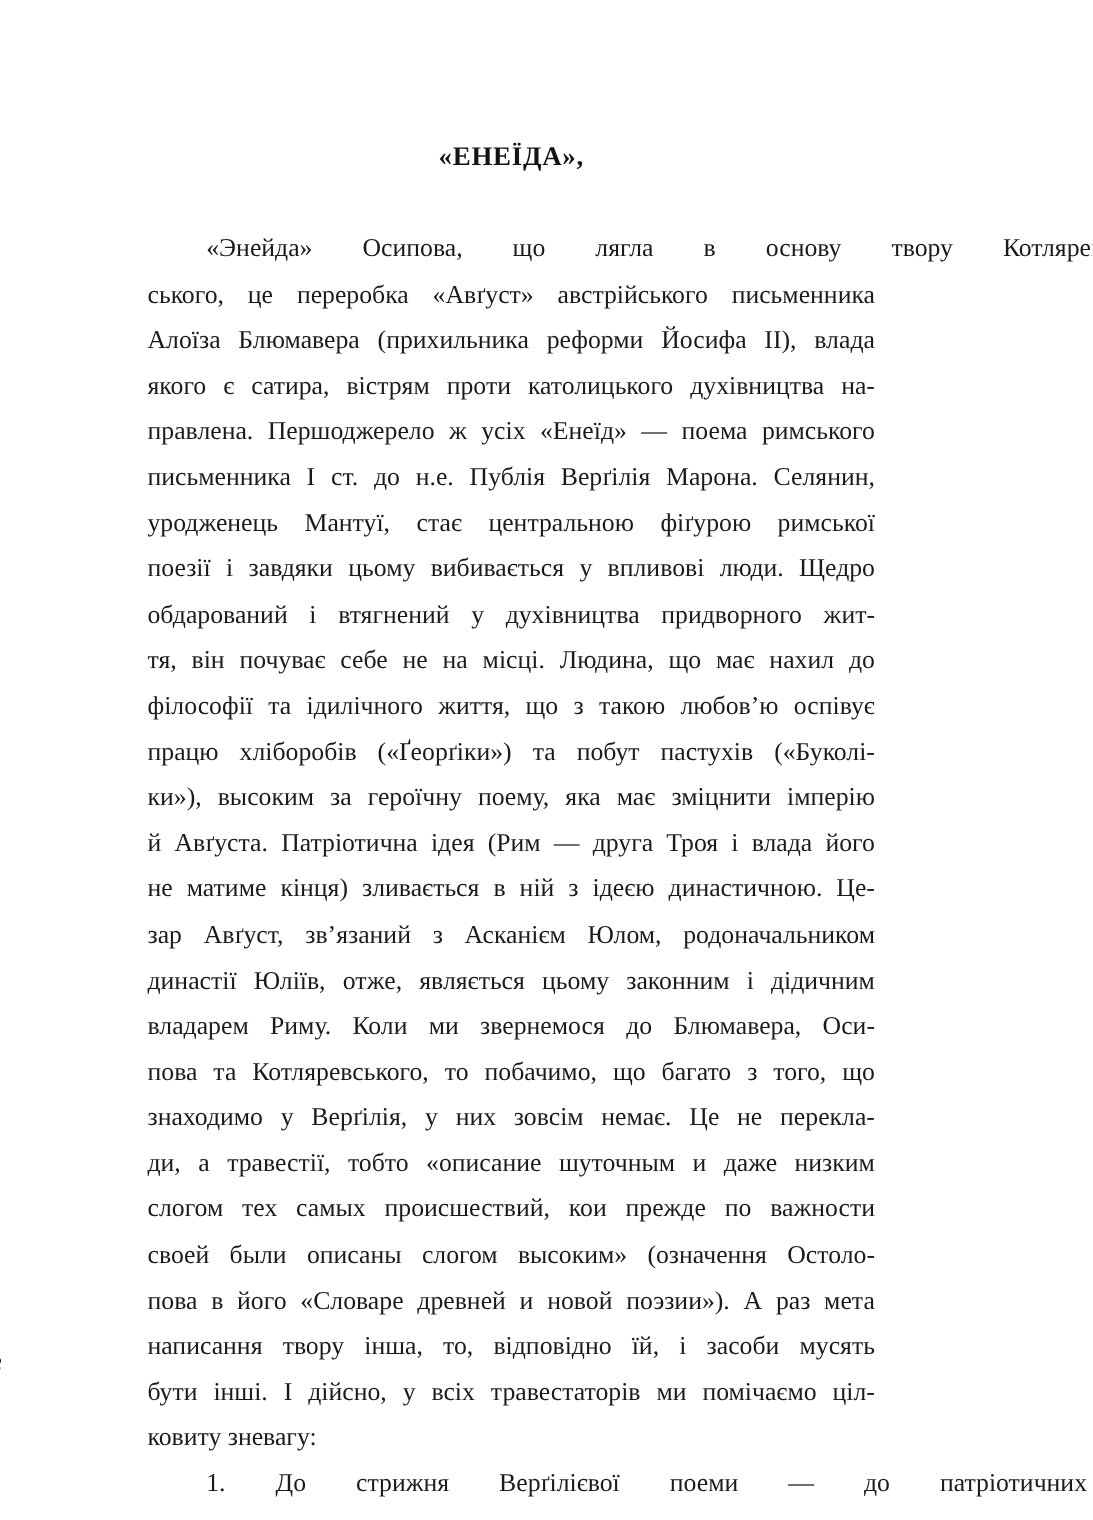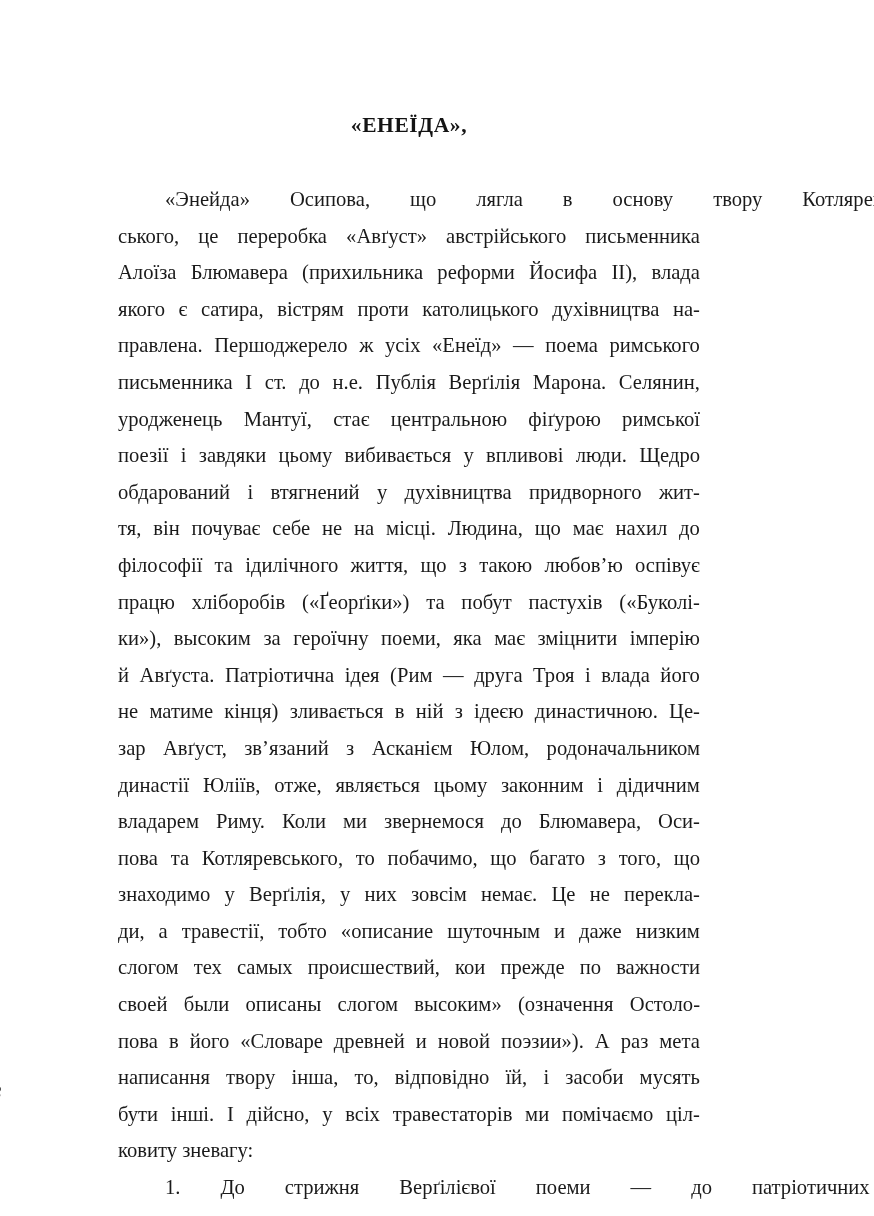--- a/index.html
+++ b/index.html
@@ -219,21 +219,21 @@
             <span>та</span>
             <span>побут</span>
             <span>пастухів</span>
             <span>(«Буколі-</span>
           </div>
           <div class="line">
             <span>ки»),</span>
             <span>высоким</span>
             <span>за</span>
             <span>героїчну</span>
-            <span>поеми,</span>
+            <span>поему,</span>
             <span>яка</span>
             <span>має</span>
             <span>зміцнити</span>
             <span>імперію</span>
           </div>
           <div class="line">
             <span>й</span>
             <span>Авґуста.</span>
             <span>Патріотична</span>
             <span>ідея</span>

